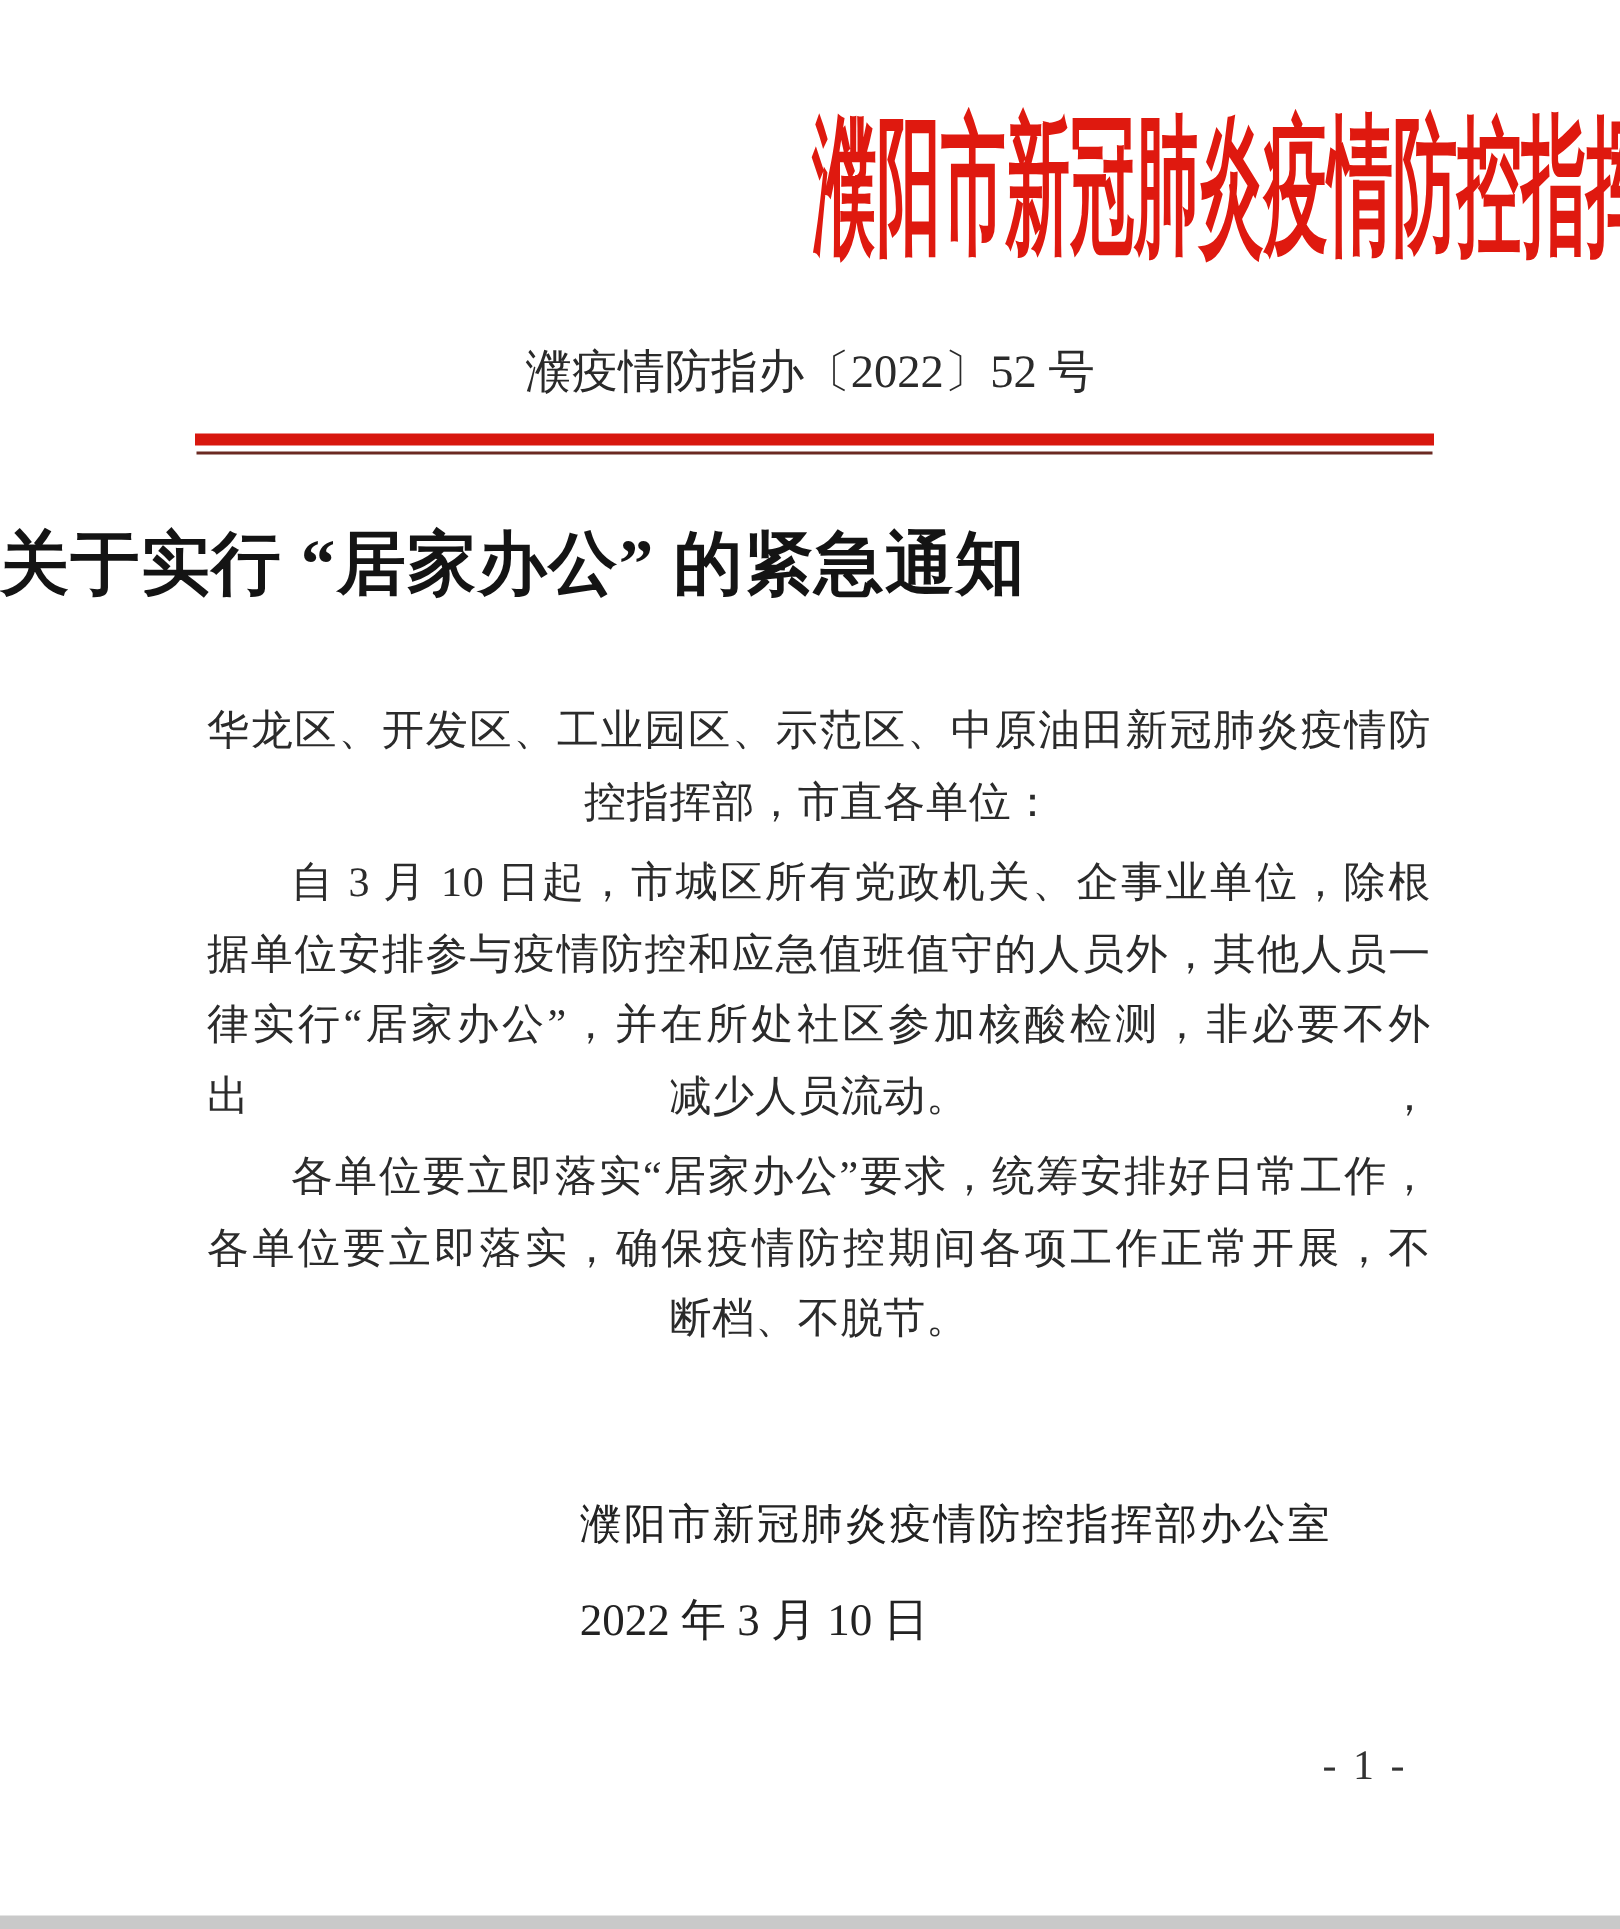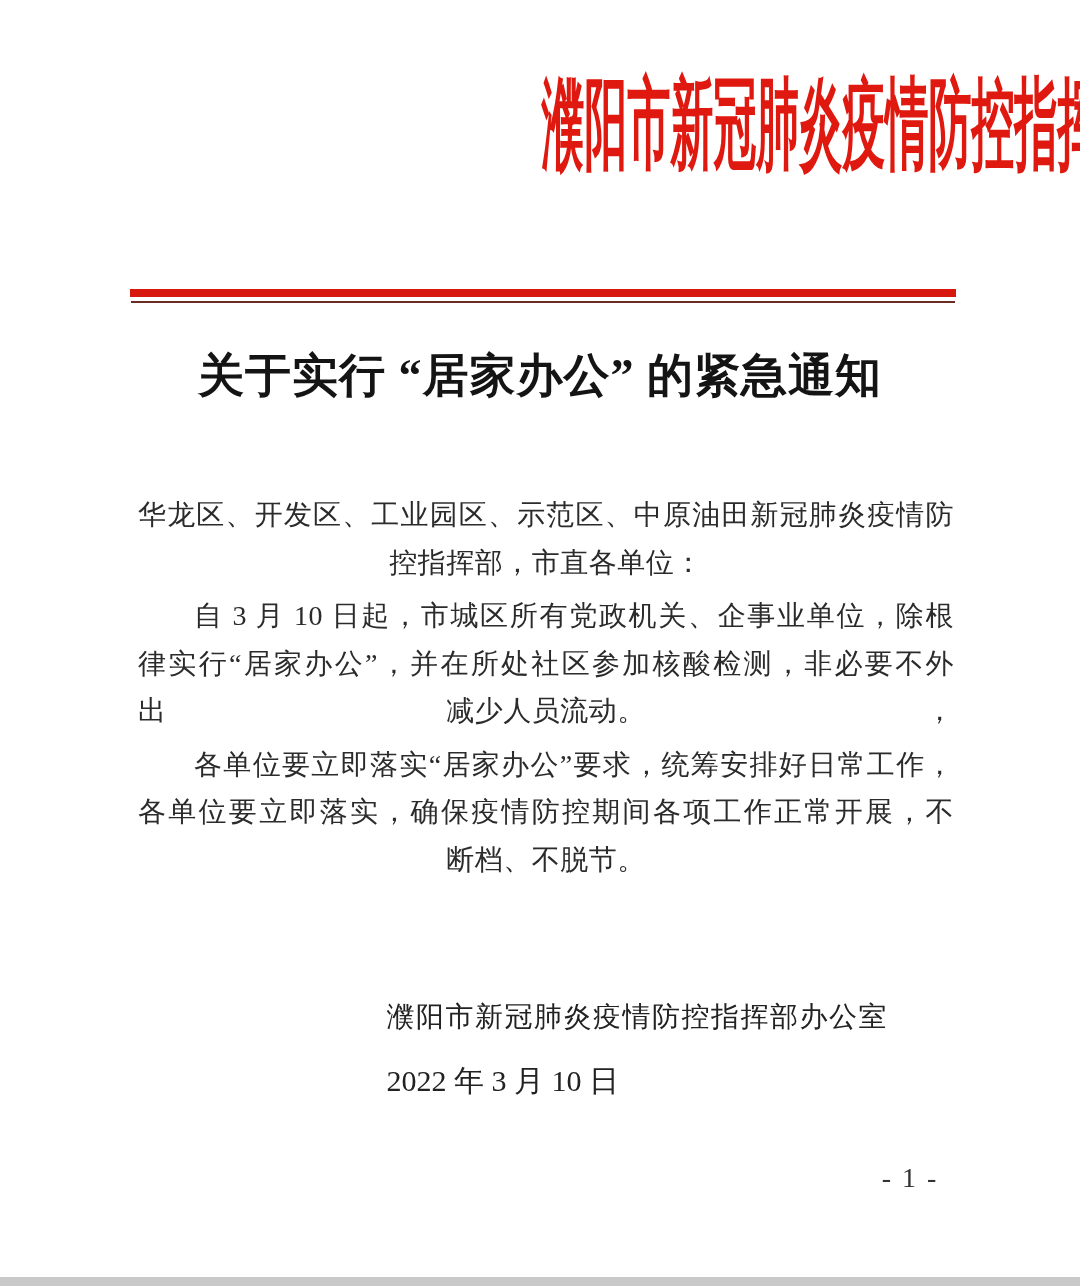--- a/index.html
+++ b/index.html
@@ -42,29 +42,29 @@
     position:absolute;top:289px;left:130px;width:826px;height:8px;
     background:var(--rule-red);
   }
   .red-rule-shadow{
     position:absolute;top:301px;left:131px;width:824px;height:2px;
     background:var(--rule-shadow);
   }
   
   .doc-title{
     position:absolute;top:348px;left:0;width:100%;
-    text-align:center;
+    text-align:left;
     font-size:46px;line-height:56px;font-weight:bold;
     color:var(--title-text);
     letter-spacing:1px;
   }
   
   .body-text{
     position:absolute;top:464px;left:138px;width:816px;
-    font-size:28px;color:var(--body-text);margin-top:27px;
+    font-size:28px;color:var(--body-text);
   }
   .body-text p{margin:0 0 6px 0;padding:0;}
   .line{
     line-height:47.5px;height:47.5px;
     text-align:center;
     letter-spacing:0.5px;
   }
   .line.fill{
     text-align:justify;
     text-align-last:justify;
@@ -97,33 +97,35 @@
 </style>
 </head>
 <body>
 
 <div class="page">
 
   <div class="letterhead">
     <span class="squeeze">濮阳市新冠肺炎疫情防控指挥部办公室文件</span>
   </div>
 
+  <div class="doc-number">濮疫情防指办〔2022〕52 号</div>
 
   <div class="red-rule"></div>
   <div class="red-rule-shadow"></div>
 
   <div class="doc-title">关于实行 “居家办公” 的紧急通知</div>
 
   <div class="body-text">
     <p>
       <span class="line fill" style="display:block">华龙区、开发区、工业园区、示范区、中原油田新冠肺炎疫情防</span>
       <span class="line" style="display:block">控指挥部，市直各单位：</span>
     </p>
     <p>
       <span class="line fill indent" style="display:block">自 3 月 10 日起，市城区所有党政机关、企事业单位，除根</span>
+      <span class="line fill" style="display:block">据单位安排参与疫情防控和应急值班值守的人员外，其他人员一</span>
       <span class="line fill" style="display:block">律实行“居家办公”，并在所处社区参加核酸检测，非必要不外出，</span>
       <span class="line" style="display:block">减少人员流动。</span>
     </p>
     <p>
       <span class="line fill indent" style="display:block">各单位要立即落实“居家办公”要求，统筹安排好日常工作，</span>
       <span class="line fill" style="display:block">各单位要立即落实，确保疫情防控期间各项工作正常开展，不</span>
       <span class="line" style="display:block">断档、不脱节。</span>
     </p>
   </div>
 

